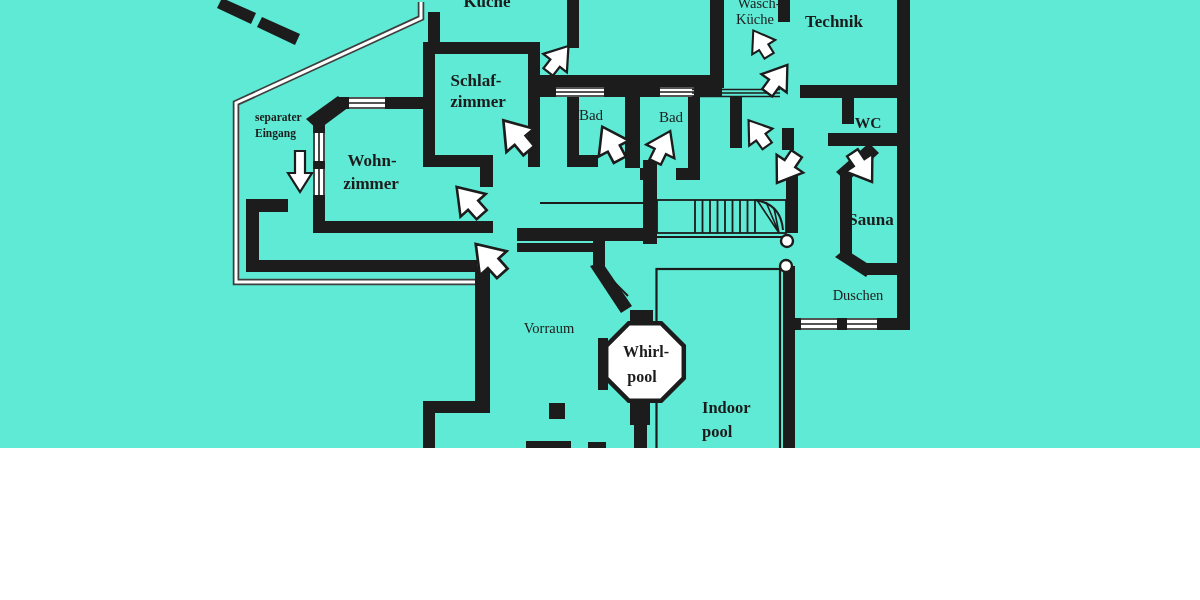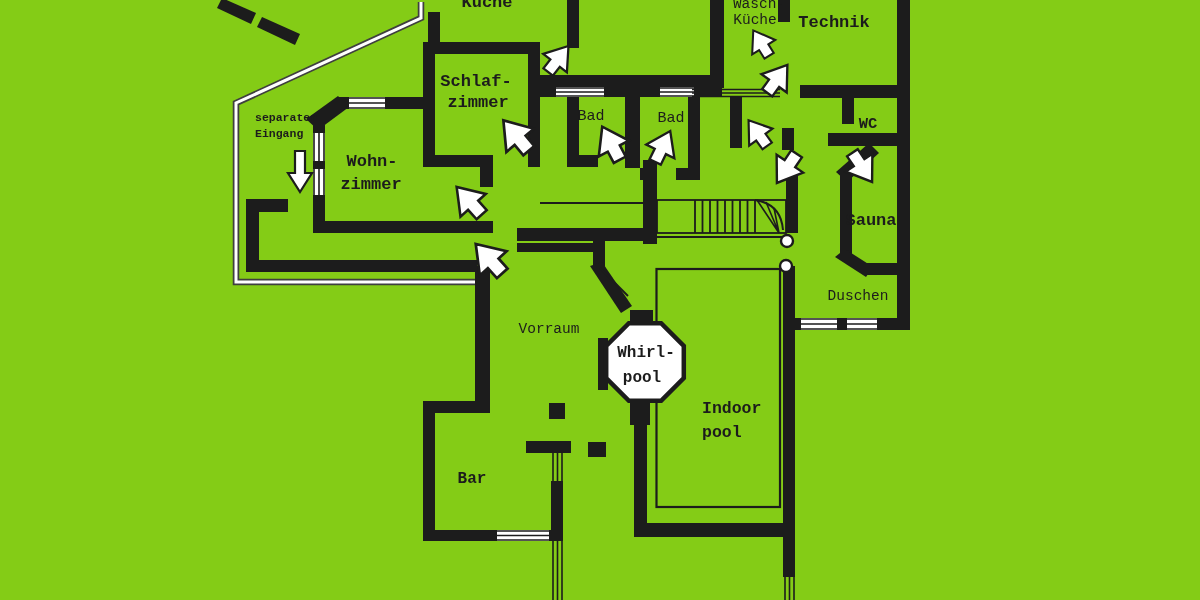--- a/index.html
+++ b/index.html
@@ -1,17 +1,17 @@
 <!DOCTYPE html>
 <html><head>
 <meta charset="utf-8">
 <style>
   html,body{margin:0;padding:0;background:#ffffff;}
-  .canvas{position:relative;width:1200px;height:600px;background:#84cc16;overflow:hidden;
-          font-family:Liberation Mono, monospace;}
+  .canvas{position:relative;width:1200px;height:448px;background:#5eead4;overflow:hidden;
+          font-family:Liberation Serif, serif;}
   svg{display:block;}
   text{fill:#1c1c1c;}
   .lbl{font-weight:700;font-size:17px;}
   .lbl-md{font-weight:700;font-size:16px;}
   .lbl-sm{font-weight:400;font-size:14.5px;}
   .lbl-tiny{font-weight:700;font-size:11.5px;}
   .mid{text-anchor:middle;}
 </style>
 </head>
 <body>

